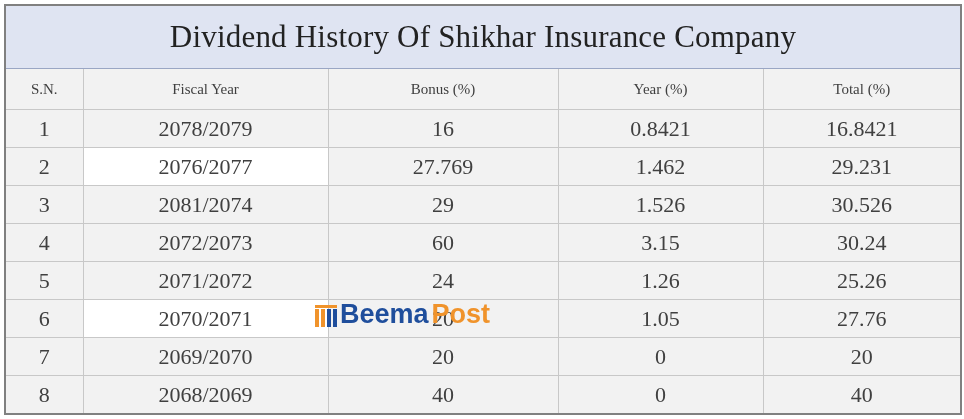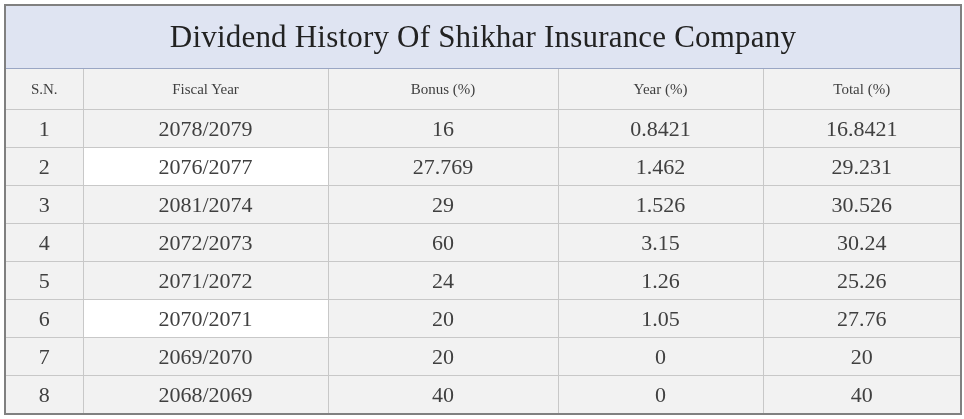--- a/index.html
+++ b/index.html
@@ -182,14 +182,27 @@
       <tr class="data-row last-row">
         <td class="left-edge">8</td>
         <td>2068/2069</td>
         <td>40</td>
         <td>0</td>
         <td class="right-edge">40</td>
       </tr>
     </tbody>
   </table>
 
+  <div class="watermark">
+    <span class="wm-icon">
+      <svg width="22" height="24" viewBox="0 0 22 24" xmlns="http://www.w3.org/2000/svg">
+        <rect x="0" y="6" width="4" height="18" fill="#f0932b"></rect>
+        <rect x="6" y="6" width="4" height="18" fill="#f0932b"></rect>
+        <rect x="12" y="6" width="4" height="18" fill="#1f4e9c"></rect>
+        <rect x="18" y="6" width="4" height="18" fill="#1f4e9c"></rect>
+        <rect x="0" y="2" width="22" height="3" fill="#f0932b"></rect>
+      </svg>
+    </span>
+    <span class="wm-beema">Beema</span>
+    <span class="wm-post">Post</span>
+  </div>
 
 </div>
 
 </body></html>

